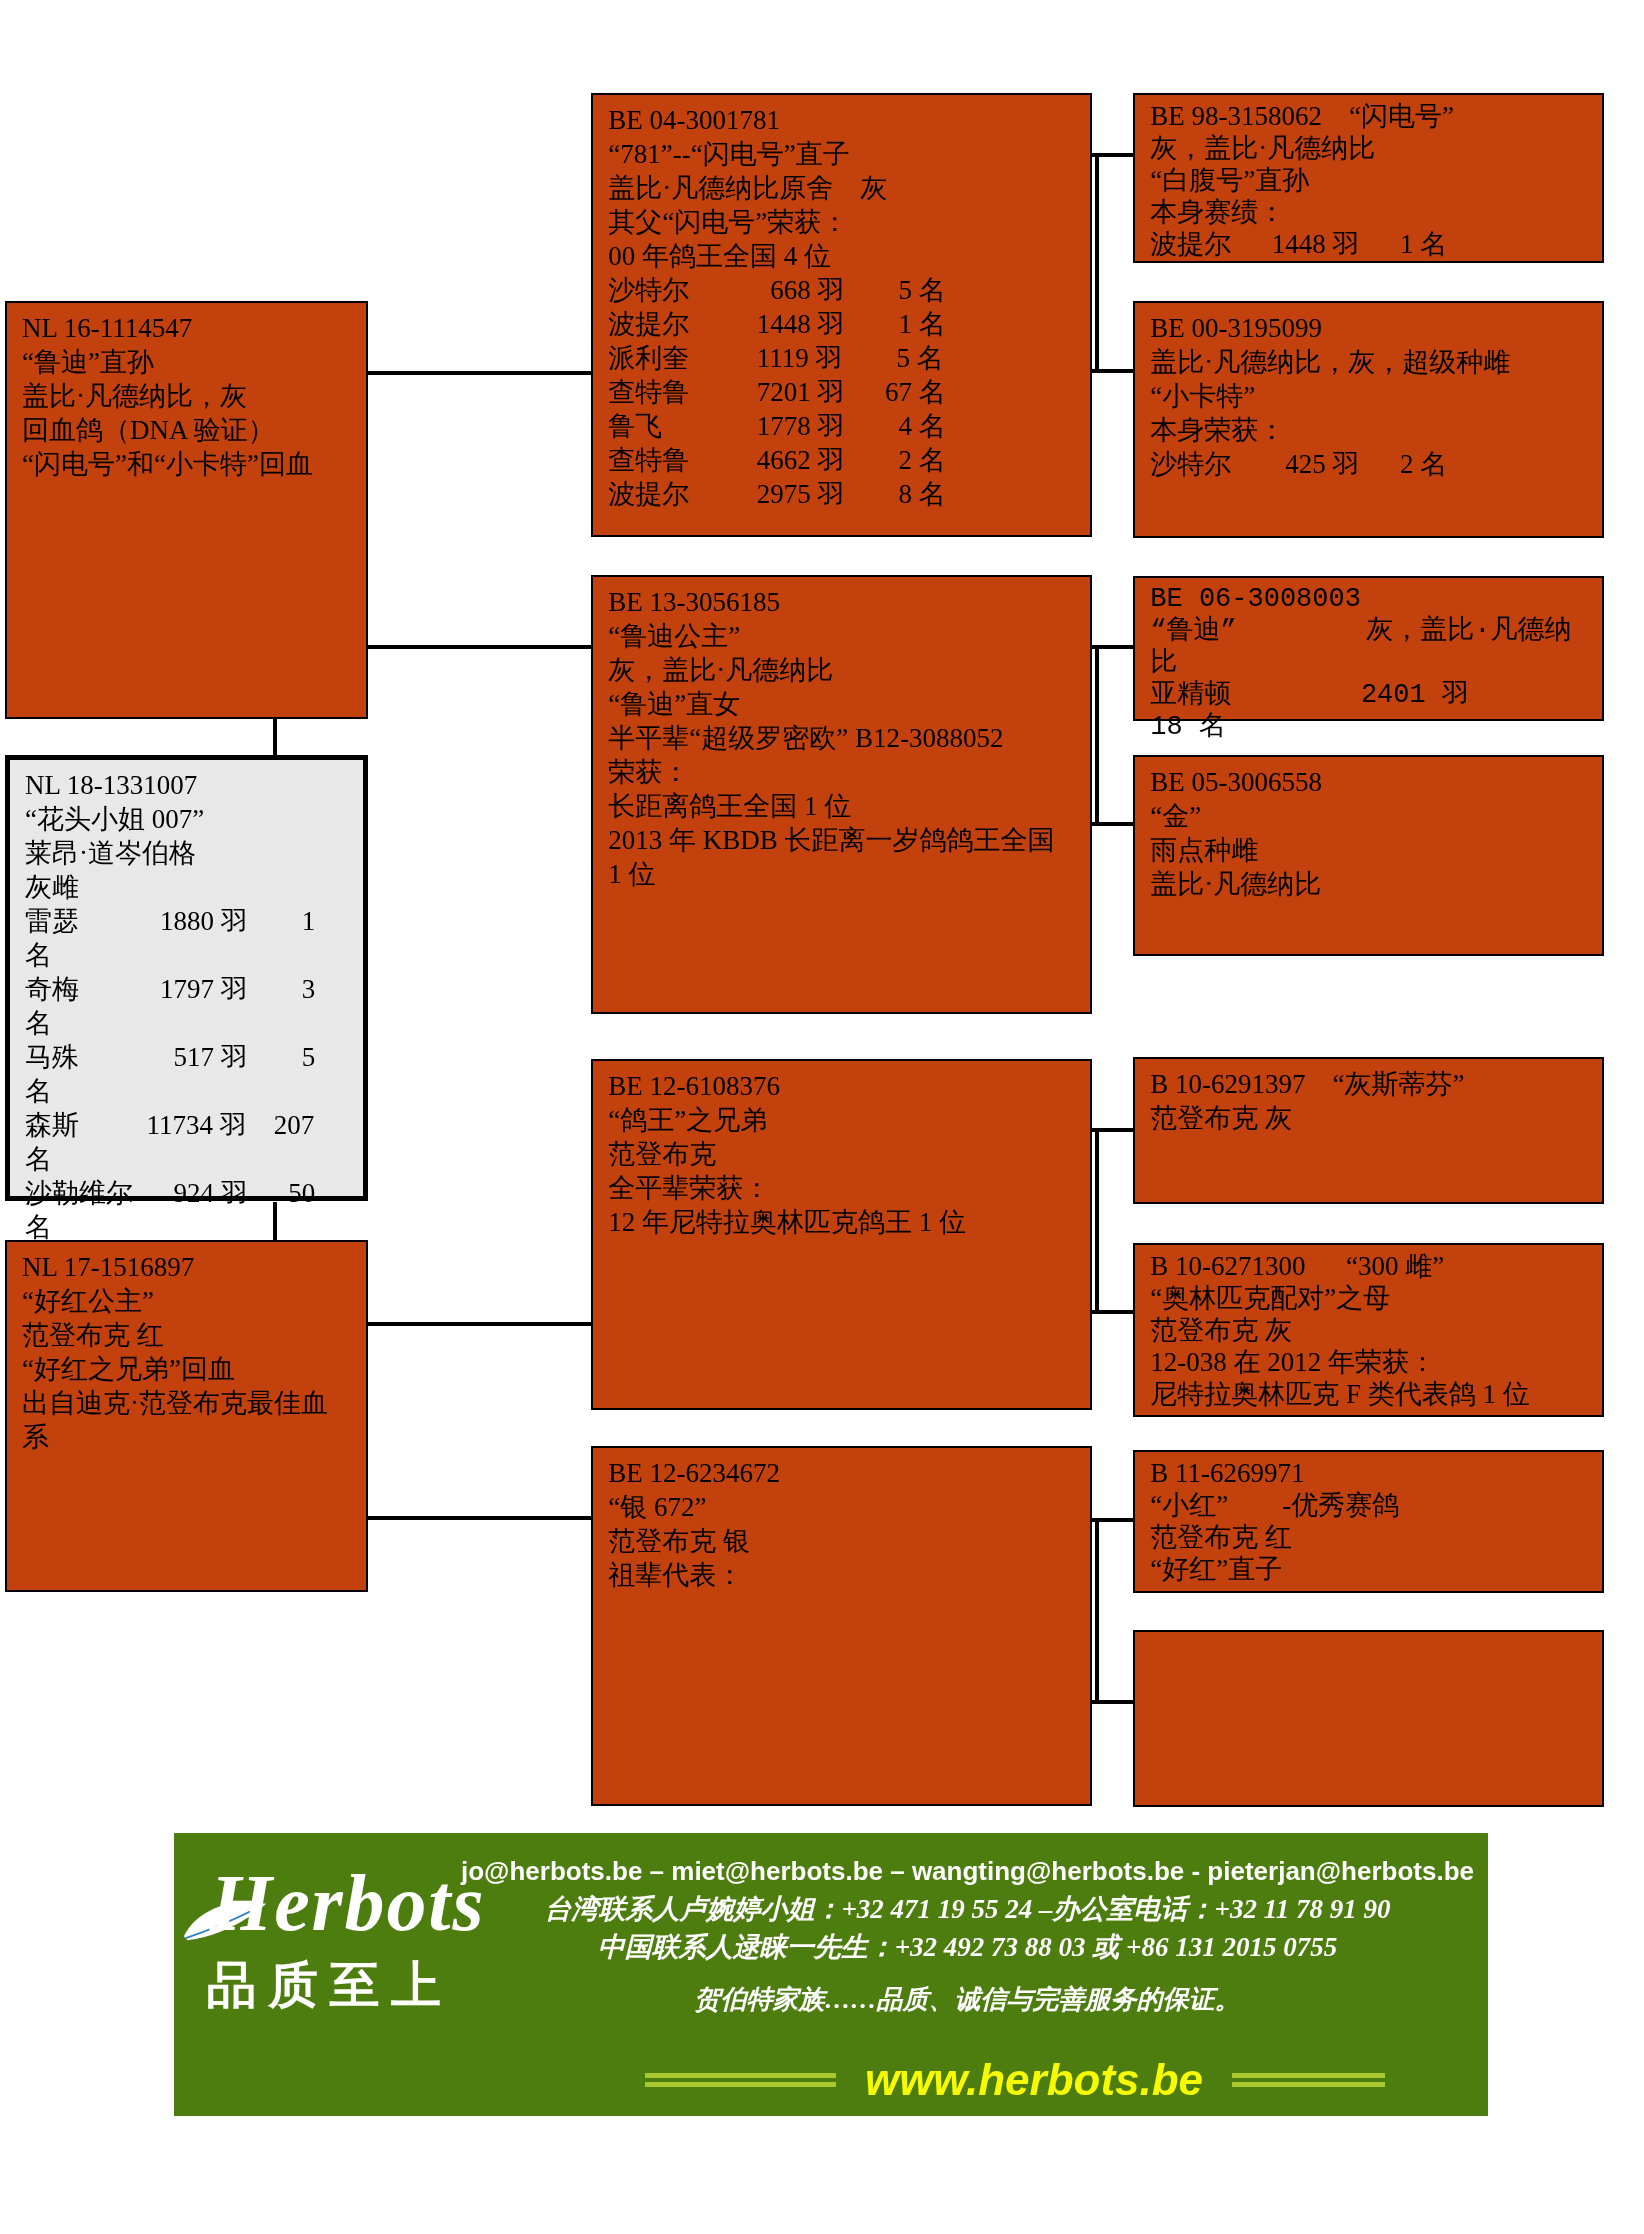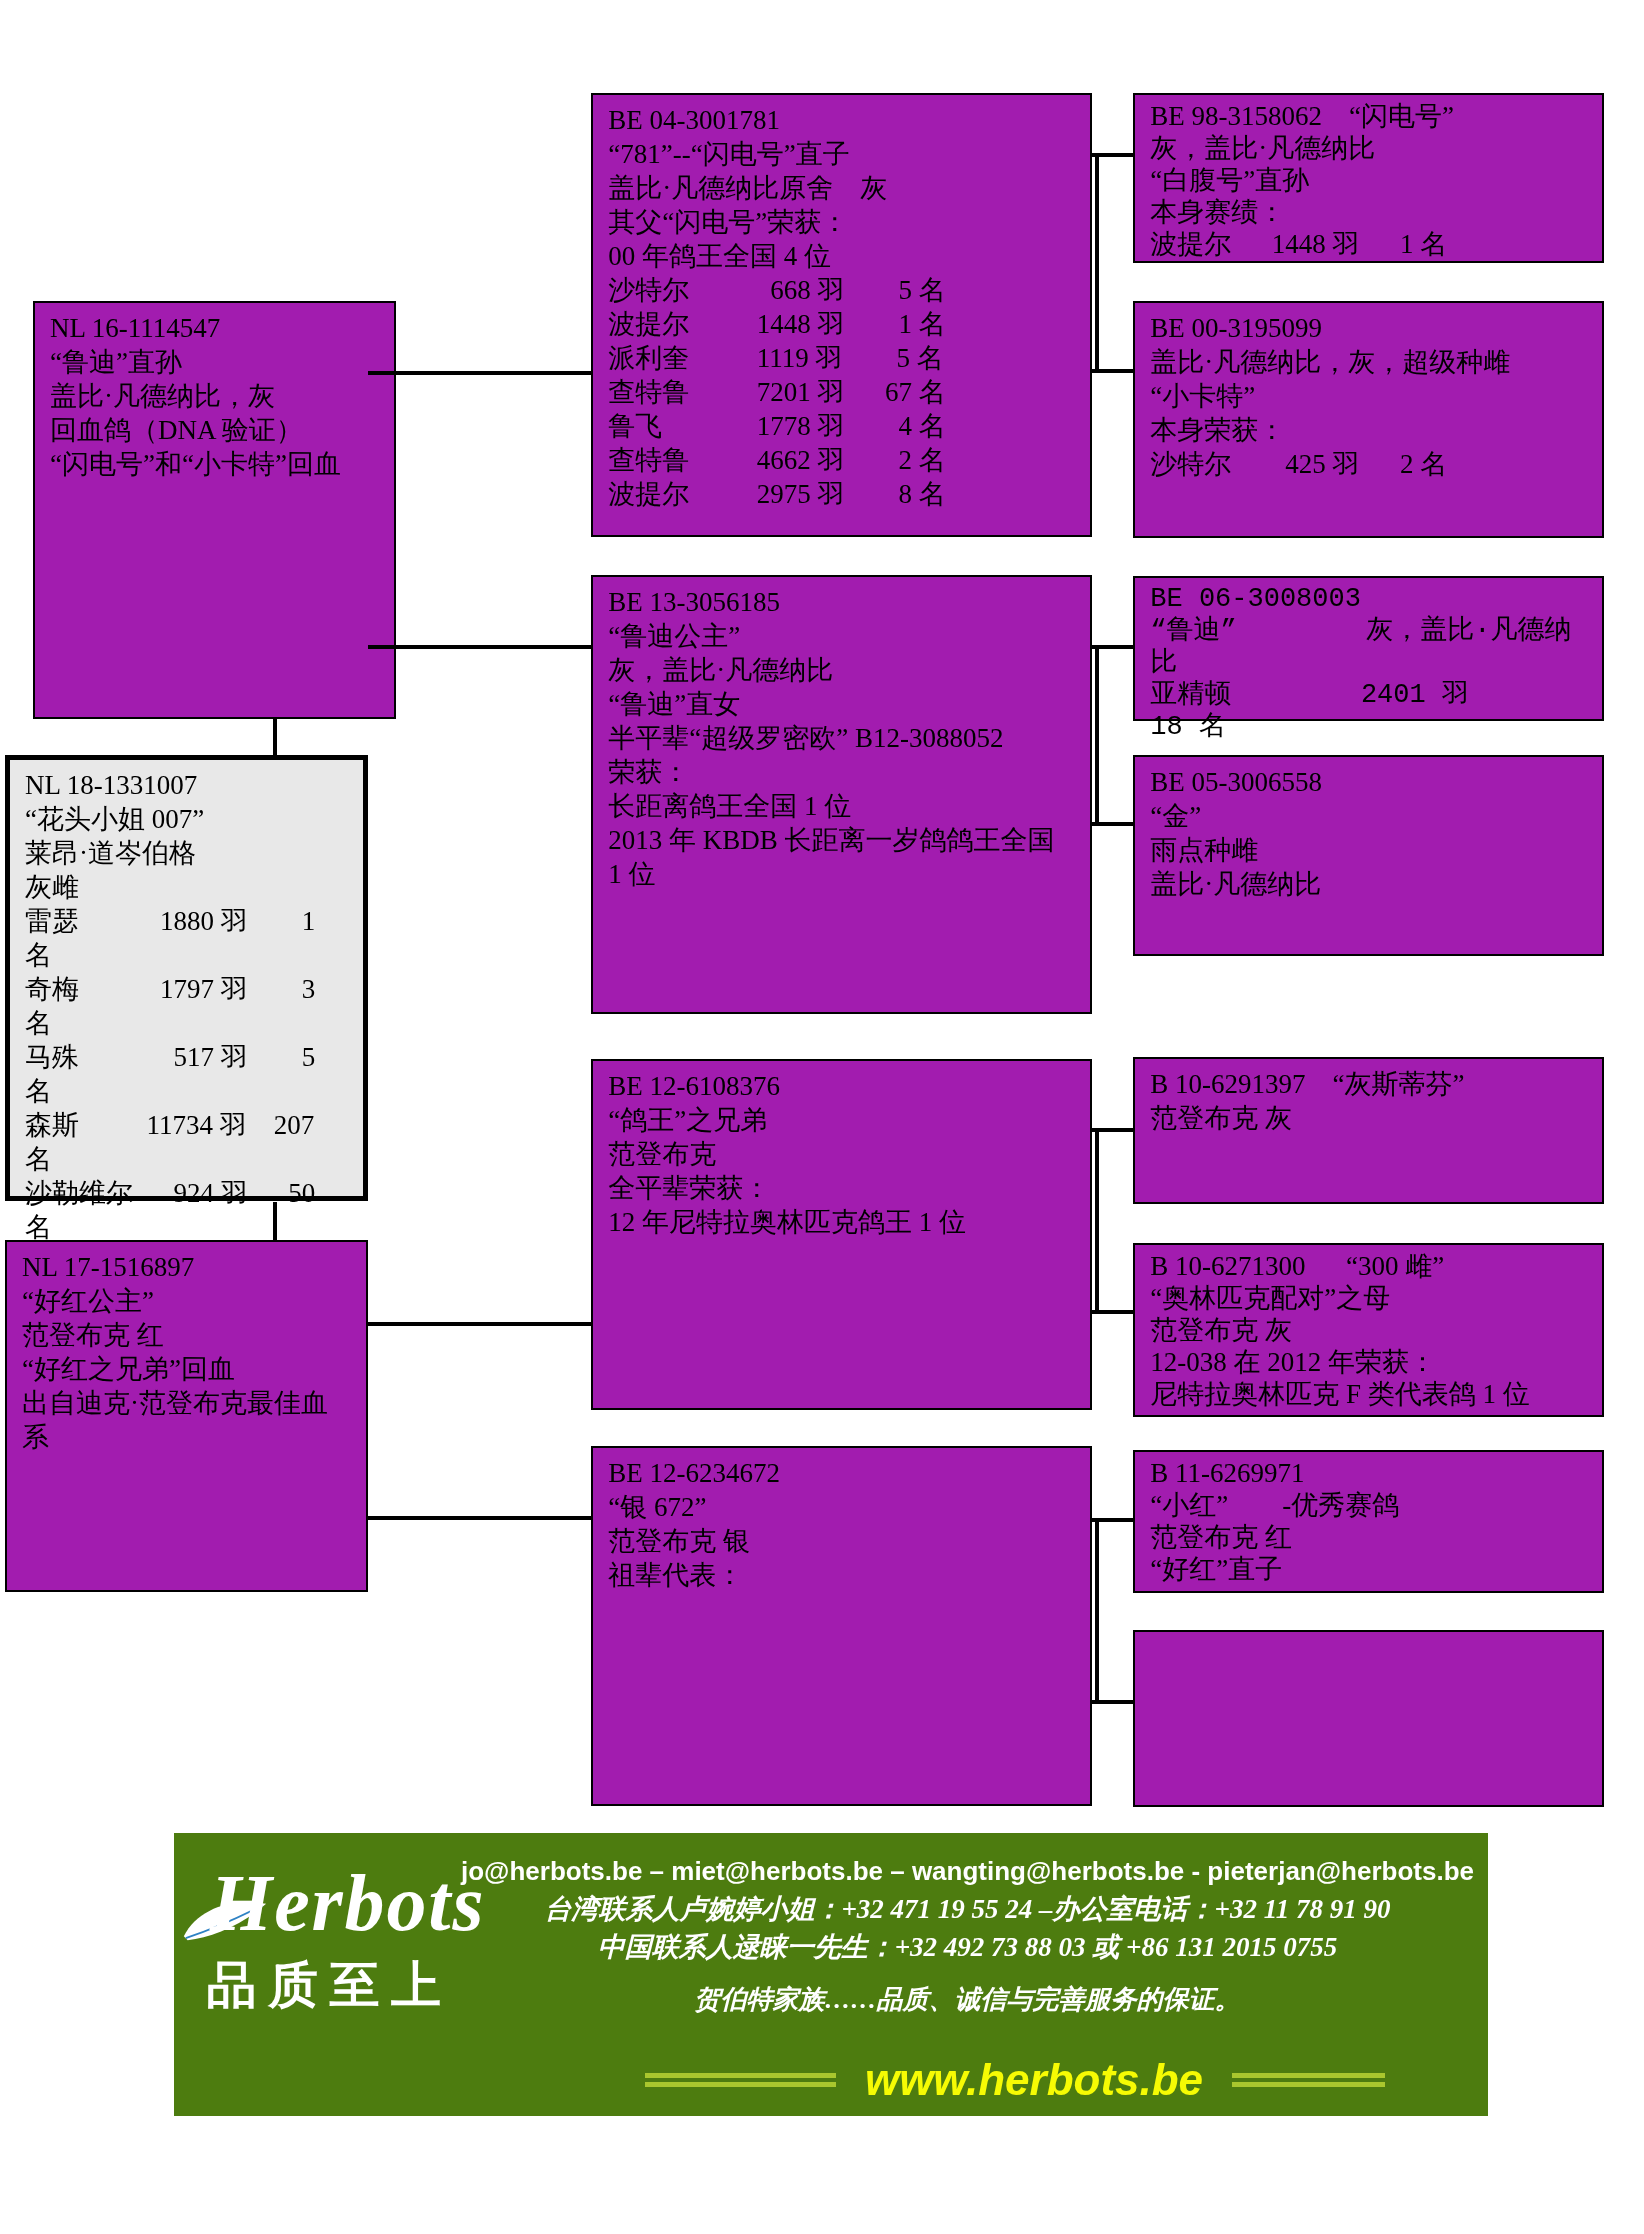--- a/index.html
+++ b/index.html
@@ -1,18 +1,18 @@
 <!DOCTYPE html>
 <html><head>
 <meta charset="utf-8">
 <style>
   html,body{margin:0;padding:0;background:#ffffff;}
   .canvas{position:relative;width:1644px;height:2235px;background:#ffffff;overflow:hidden;
           font-family:"Liberation Serif","DejaVu Serif",serif;color:#000;}
-  .box{position:absolute;background:#a21caf;border:2.9px solid #000;box-sizing:border-box;
+  .box{position:absolute;background:#c2410c;border:2.9px solid #000;box-sizing:border-box;
        padding:7.6px 15.3px;font-size:27px;line-height:34px;}
   .box.subject{border-width:5.7px;background:#e8e8e8;}
   .box.tight{line-height:32px;padding-top:4.8px;}
   .line{white-space:pre-wrap;}
   .hline,.vline{position:absolute;background:#000;}
   
   .banner{position:absolute;left:174px;top:1833px;width:1314px;height:283px;background:#4d7c0f;}
   .logo-script{position:absolute;left:36px;top:25px;font-family:"Liberation Serif",serif;
        font-style:italic;font-weight:bold;font-size:80px;color:#ffffff;letter-spacing:1.9px;}
   .feather{position:absolute;left:5.7px;top:63px;width:88px;height:50px;}
@@ -31,21 +31,21 @@
   .dbl.left{width:191px;}
   .dbl.right{width:153px;}
   .website{font-family:"Liberation Sans","DejaVu Sans",sans-serif;font-style:italic;
        font-weight:bold;font-size:44px;color:#f6fb04;white-space:nowrap;}
 </style>
 </head>
 <body>
 
 <div class="canvas">
 
-  <div class="box" style="left:4.8px;top:301px;width:363px;height:418px;margin-left:28px;">
+  <div class="box" style="left:4.8px;top:301px;width:363px;height:418px;">
       <div class="line">NL 16-1114547</div>
       <div class="line">“鲁迪”直孙</div>
       <div class="line">盖比·凡德纳比，灰</div>
       <div class="line">回血鸽（DNA 验证）</div>
       <div class="line">“闪电号”和“小卡特”回血</div>
     </div>
   <div class="box subject" style="left:4.8px;top:755px;width:363px;height:446px;">
       <div class="line">NL 18-1331007</div>
       <div class="line">“花头小姐 007”</div>
       <div class="line">莱昂·道岑伯格</div>

